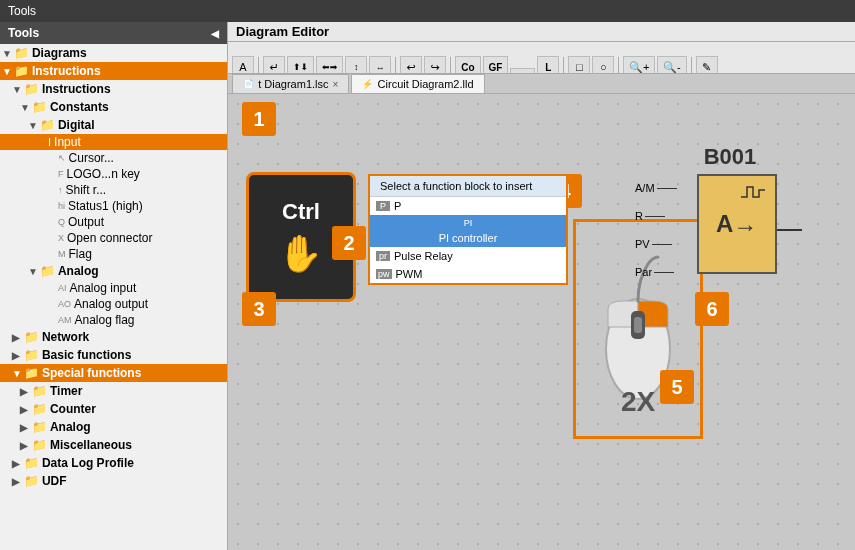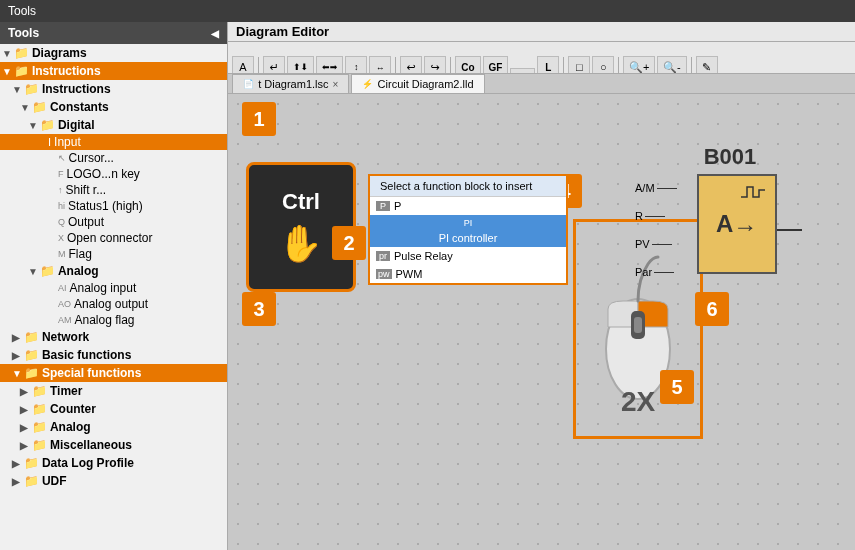--- a/index.html
+++ b/index.html
@@ -54,21 +54,21 @@
       position: absolute;
       top: 0; left: 0; right: 0; bottom: 0;
       background-image: radial-gradient(circle, #aaa 1px, transparent 1px);
       background-size: 20px 20px;
     }
 
     
     .ctrl-box {
       position: absolute;
       left: 18px;
-      top: 68px;
+      top: 78px;
       width: 110px;
       height: 130px;
       background: #2a2a2a;
       border-radius: 8px;
       border: 2px solid #555;
       display: flex;
       flex-direction: column;
       align-items: center;
       justify-content: center;
       border: 3px solid #e87700;

